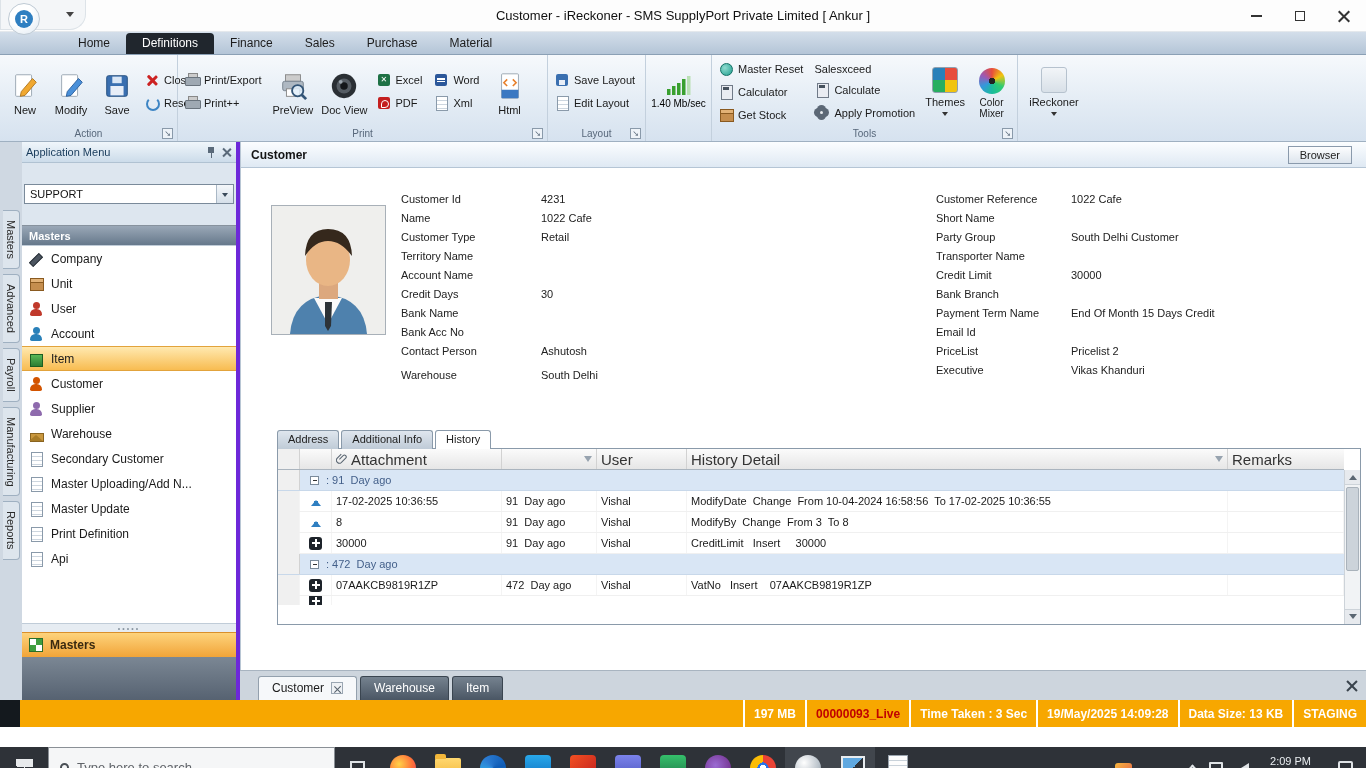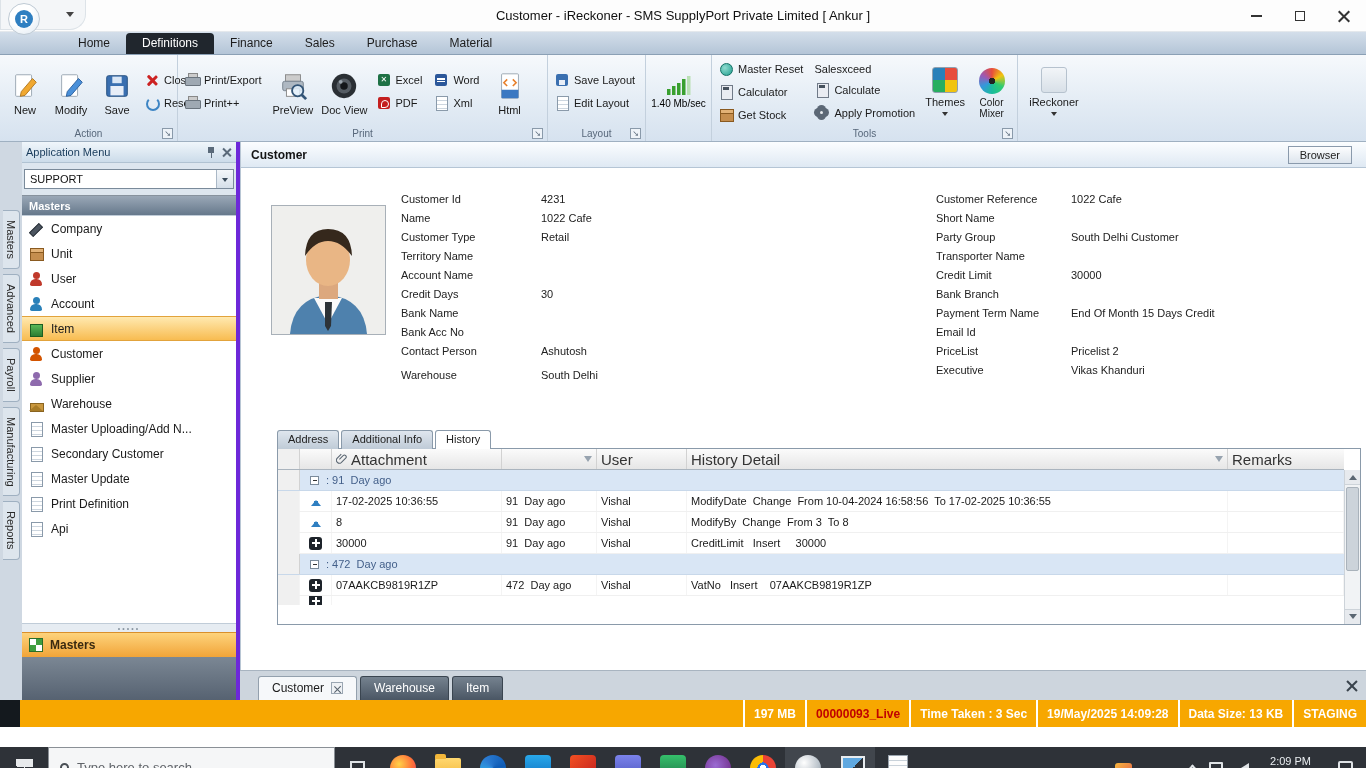--- a/index.html
+++ b/index.html
@@ -79,21 +79,21 @@
 
   .sidebar { width:218px; display:flex; flex-direction:column; background:#dde6ef; border-right:4px solid #6d28d9; }
   .sb-head { height:21px; background:linear-gradient(#f0f6fb,#ccdcea); border-bottom:1px solid #b0c2d2; display:flex; align-items:center; padding:0 4px; font-size:11px; color:#173a5a; }
   .sb-head .t { flex:1; }
   .pinic { width:10px; height:12px; position:relative; margin-right:6px; }
   .pinic::before { content:""; position:absolute; left:2px; top:1px; width:6px; height:6px; background:#5a6a7a; }
   .pinic::after { content:""; position:absolute; left:4.5px; top:7px; width:1px; height:5px; background:#5a6a7a; }
   .sb-x { position:relative; width:10px; height:10px; }
   .sb-x::before,.sb-x::after { content:""; position:absolute; left:4px; top:0; width:1.6px; height:11px; background:#5a6a7a; }
   .sb-x::before { transform:rotate(45deg);} .sb-x::after { transform:rotate(-45deg);}
-  .sdd { height:20px; margin:6px 2px; border:1px solid #7a8a9a; background:#fff; display:flex; align-items:center; font-size:11px; padding-left:5px; color:#111; }
+  .sdd { height:20px; margin:21px 2px; border:1px solid #7a8a9a; background:#fff; display:flex; align-items:center; font-size:11px; padding-left:5px; color:#111; }
   .sdd .sp { flex:1; }
   .sdd .ddbox { width:17px; height:18px; background:linear-gradient(#f4f7fa,#d5dfe9); border-left:1px solid #aab8c6; display:flex; align-items:center; justify-content:center; }
   .sdd .ddbox::after { content:""; width:0; height:0; border:3.5px solid transparent; border-top:4.5px solid #3a4a5a; margin-top:4px; }
   .sb-group { height:20px; background:linear-gradient(#9aa8b7,#66788b); border-top:1px solid #87929e; display:flex; align-items:center; padding:0 7px; font-size:11px; font-weight:bold; color:#fff; }
   .sb-list { flex:1; background:#fff; border-top:1px solid #c0ccd8; overflow:hidden; }
   .sitem { height:25px; display:flex; align-items:center; gap:7px; padding:0 6px; font-size:12px; color:#1a1a1a; }
   .sitem.sel { background:linear-gradient(#ffe9b0,#f8bc51); border-top:1px solid #e2a33c; border-bottom:1px solid #e2a33c; }
   .sb-grip { height:9px; background:#e6ecf2; border-top:1px solid #c0ccd8; display:flex; align-items:center; justify-content:center; font-size:7px; color:#8a96a2; letter-spacing:2px; }
   .sb-masters { height:25px; background:linear-gradient(#fdd37c,#f1a438); border-top:1px solid #d98f2b; display:flex; align-items:center; gap:7px; padding:0 7px; font-size:12px; font-weight:bold; color:#3a2a10; }
   .sb-foot { height:43px; background:linear-gradient(#7b8punk,#5a6672); background:linear-gradient(#7b8794,#566271); }
@@ -485,25 +485,25 @@
         <div class="sitem">
             <span class="i16 ip" style="--c:#8e6aad"></span>
             <span>Supplier</span>
           </div>
         <div class="sitem">
             <span class="i16 icwh"></span>
             <span>Warehouse</span>
           </div>
         <div class="sitem">
             <span class="i16 icpage"></span>
+            <span>Secondary Customer</span>
+          </div>
+        <div class="sitem">
+            <span class="i16 icpage"></span>
             <span>Master Uploading/Add N...</span>
-          </div>
-        <div class="sitem">
-            <span class="i16 icpage"></span>
-            <span>Secondary Customer</span>
           </div>
         <div class="sitem">
             <span class="i16 icpage"></span>
             <span>Master Update</span>
           </div>
         <div class="sitem">
             <span class="i16 icpage"></span>
             <span>Print Definition</span>
           </div>
         <div class="sitem">

